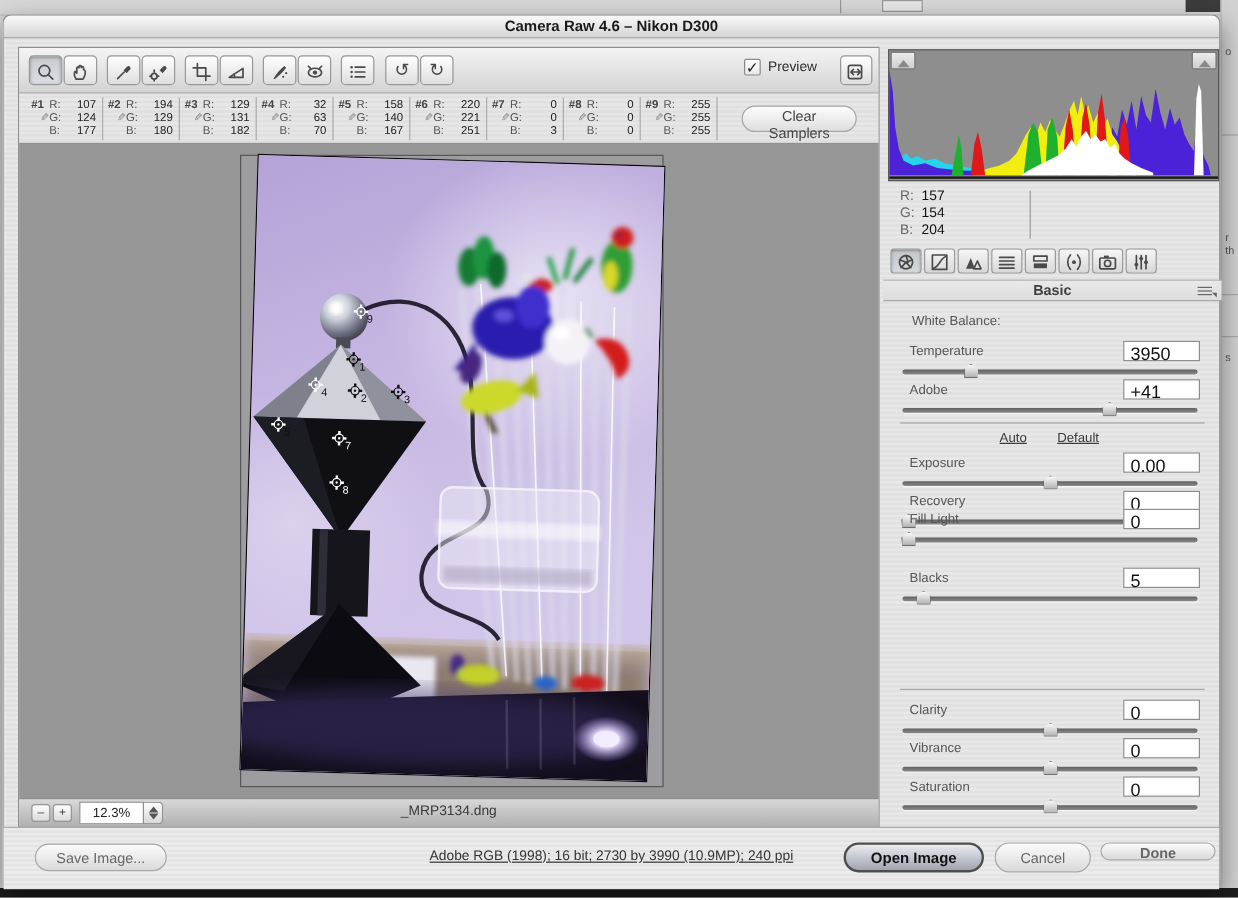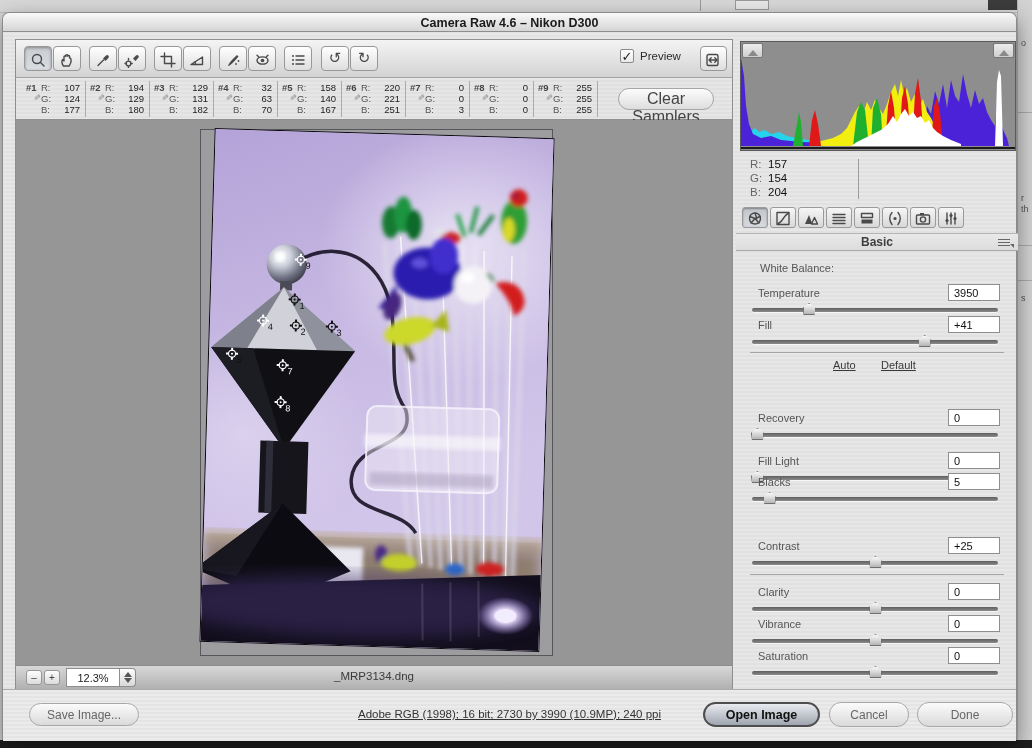--- a/index.html
+++ b/index.html
@@ -33,21 +33,21 @@
   .preview-label{font-size:11.5px;color:#2c2c2c;}
   .fsbtn{position:absolute;left:684px;top:6px;width:27px;height:25px;border:1px solid #989898;border-radius:4px;background:linear-gradient(#fff,#dedede);padding:0;cursor:pointer;}
 
   
   .samplers{position:absolute;left:0;top:38px;width:100%;height:42px;background:repeating-linear-gradient(180deg,#e6e6e6 0 2px,#e0e0e0 2px 4px);border-bottom:1px solid #909090;}
   .scol{position:absolute;top:3px;width:64px;height:36px;display:grid;grid-template-columns:15px 17px 1fr;grid-template-rows:11px 11px 11px;padding:1px 5px 0 4px;border-right:1px solid #ababab;font-size:9.5px;color:#333;}
   .scol .sid{grid-column:1;grid-row:1;font-weight:bold;color:#444;}
   .scol .pen{grid-column:1;grid-row:2;color:#8a8a8a;font-size:9px;transform:scaleX(-1);}
   .scol .cl{color:#555;}
   .scol .cv{text-align:right;color:#222;}
-  .clear-btn{position:absolute;left:602px;top:10px;width:96px;height:22px;border:1px solid #a6a6a6;border-radius:11px;background:linear-gradient(#fcfcfc,#dedede);font-size:16px;color:#444;cursor:pointer;}
+  .clear-btn{position:absolute;left:602px;top:10px;width:96px;height:22px;border:1px solid #a6a6a6;border-radius:11px;background:linear-gradient(#fcfcfc,#dedede);font-size:12px;color:#444;cursor:pointer;}
 
   
   .canvas{position:absolute;left:0;top:80px;width:100%;height:545px;background:#969696;overflow:hidden;}
   .plate{position:absolute;left:184px;top:9px;width:353px;height:527px;border:1px solid #55555a;background:#9d9da0;}
   .photo{position:absolute;left:6px;top:3px;width:340px;height:514px;border:1px solid #0a0a0a;transform:rotate(1.7deg);overflow:hidden;background:#c7b9e3;}
   .photo svg{display:block;}
   #photo-points{position:absolute;inset:0;}
   .sp{position:absolute;width:12px;height:12px;margin:-6px 0 0 -6px;
       background-image:linear-gradient(var(--c),var(--c)),linear-gradient(var(--c),var(--c)),linear-gradient(var(--c),var(--c)),linear-gradient(var(--c),var(--c));
       background-size:2px 3px,2px 3px,3px 2px,3px 2px;
@@ -97,36 +97,36 @@
   .wblabel{position:absolute;left:24px;top:4px;color:#555;}
   .wbselect{position:absolute;left:108px;top:0;width:156px;height:21px;border:1px solid #979797;border-radius:5px;background:linear-gradient(#fdfdfd,#e3e3e3);cursor:pointer;}
   .wbselect .wbval{position:absolute;left:9px;top:4px;color:#222;}
   .wbselect .stepper{position:absolute;right:0;top:0;width:17px;height:19px;border-left:1px solid #b5b5b5;}
   .wbselect .stepper i{position:absolute;left:4px;width:0;height:0;border-left:4px solid transparent;border-right:4px solid transparent;}
   .wbselect .stepper .up{top:3px;border-bottom:4px solid #555;}
   .wbselect .stepper .dn{bottom:3px;border-top:4px solid #555;}
 
   .srow{position:absolute;left:0;width:100%;height:30px;}
   .slabel{position:absolute;left:22px;top:0;color:#555;}
-  .vbox{position:absolute;right:18px;top:-3px;width:52px;height:17px;background:#fff;border:1px solid #8e8e8e;font-size:11px;color:#111;padding:2px 17px 0 5px;}
+  .vbox{position:absolute;right:18px;top:-3px;width:64px;height:17px;background:#fff;border:1px solid #8e8e8e;font-size:15px;color:#111;padding:2px 17px 0 5px;}
   .track{position:absolute;left:16px;top:21px;width:246px;height:4px;background:linear-gradient(#5f5f5f,#8b8b8b);border-radius:2px;box-shadow:0 1px 0 rgba(255,255,255,.7);cursor:pointer;}
   .thumb{position:absolute;top:-5px;width:13px;height:12px;margin-left:-6px;background:linear-gradient(#fafafa,#b5b5b5);border:1px solid #6f6f6f;clip-path:polygon(50% 0,100% 42%,92% 100%,8% 100%,0 42%);cursor:pointer;}
   .divider{position:absolute;left:14px;width:254px;height:1px;background:#a5a5a5;}
   .linkrow{position:absolute;top:108px;left:0;width:100%;}
   .alink{position:absolute;text-decoration:underline;color:#3a3a3a;cursor:pointer;}
   .auto{left:97px;} .default{left:145px;}
 
   
   .footer{position:absolute;left:0;top:676px;width:100%;height:52px;border-top:1px solid #ababab;background:repeating-linear-gradient(180deg,#ebebeb 0 2px,#e4e4e4 2px 4px);}
   .pill{border:1px solid #a8a8a8;border-radius:12px;background:linear-gradient(#fbfbfb,#dadada);font-size:12px;color:#666;cursor:pointer;}
   .save-btn{position:absolute;left:26px;top:13px;width:110px;height:23px;}
   .workflow{position:absolute;left:50%;transform:translateX(-50%);top:18px;font-size:11.5px;color:#333;text-decoration:underline;white-space:nowrap;cursor:pointer;}
   .open-btn{position:absolute;left:700px;top:12px;width:117px;height:25px;border:2px solid #4e4e4e;border-radius:13px;background:linear-gradient(#e9ebef,#9fa5b0);font-size:12.5px;font-weight:bold;color:#111;cursor:pointer;}
   .cancel-btn{position:absolute;left:826px;top:12px;width:80px;height:25px;}
-  .done-btn{position:absolute;left:914px;top:12px;width:96px;height:25px;}
+  .done-btn{position:absolute;left:914px;top:12px;width:96px;height:15px;font-weight:bold;}
   svg .st{stroke:#4a4a4a;stroke-width:1.4;fill:none;stroke-linecap:round;stroke-linejoin:round;}
   svg .ft{fill:#4a4a4a;stroke:none;}
 </style>
 </head>
 <body>
 
 <div class="screen">
 
   <div class="bg-top">
     <span class="frag-line"></span>
@@ -595,59 +595,59 @@
         </div>
 
         <div class="srow" style="top:36px">
           <span class="slabel">Temperature</span>
           <span class="vbox">3950</span>
           <div class="track">
               <div class="thumb" style="left: 23%;"></div>
             </div>
         </div>
         <div class="srow" style="top:68px">
-          <span class="slabel">Fill</span>
+          <span class="slabel">Adobe</span>
           <span class="vbox">+41</span>
           <div class="track">
               <div class="thumb" style="left: 70%;"></div>
             </div>
         </div>
 
         <div class="divider" style="top:101px"></div>
         <div class="linkrow">
           <span class="alink auto">Auto</span>
           <span class="alink default">Default</span>
         </div>
 
+        <div class="srow" style="top:129px">
+          <span class="slabel">Exposure</span>
+          <span class="vbox">0.00</span>
+          <div class="track">
+              <div class="thumb" style="left: 50%;"></div>
+            </div>
+        </div>
         <div class="srow" style="top:161px">
           <span class="slabel">Recovery</span>
           <span class="vbox">0</span>
           <div class="track">
               <div class="thumb" style="left: 2%;"></div>
             </div>
         </div>
-        <div class="srow" style="top:204px">
+        <div class="srow" style="top:176px">
           <span class="slabel">Fill Light</span>
           <span class="vbox">0</span>
           <div class="track">
               <div class="thumb" style="left: 2%;"></div>
             </div>
         </div>
         <div class="srow" style="top:225px">
           <span class="slabel">Blacks</span>
           <span class="vbox">5</span>
           <div class="track">
               <div class="thumb" style="left: 7%;"></div>
-            </div>
-        </div>
-        <div class="srow" style="top:289px">
-          <span class="slabel">Contrast</span>
-          <span class="vbox">+25</span>
-          <div class="track">
-              <div class="thumb" style="left: 50%;"></div>
             </div>
         </div>
 
         <div class="divider" style="top:323px"></div>
 
         <div class="srow" style="top:335px">
           <span class="slabel">Clarity</span>
           <span class="vbox">0</span>
           <div class="track">
               <div class="thumb" style="left: 50%;"></div>

